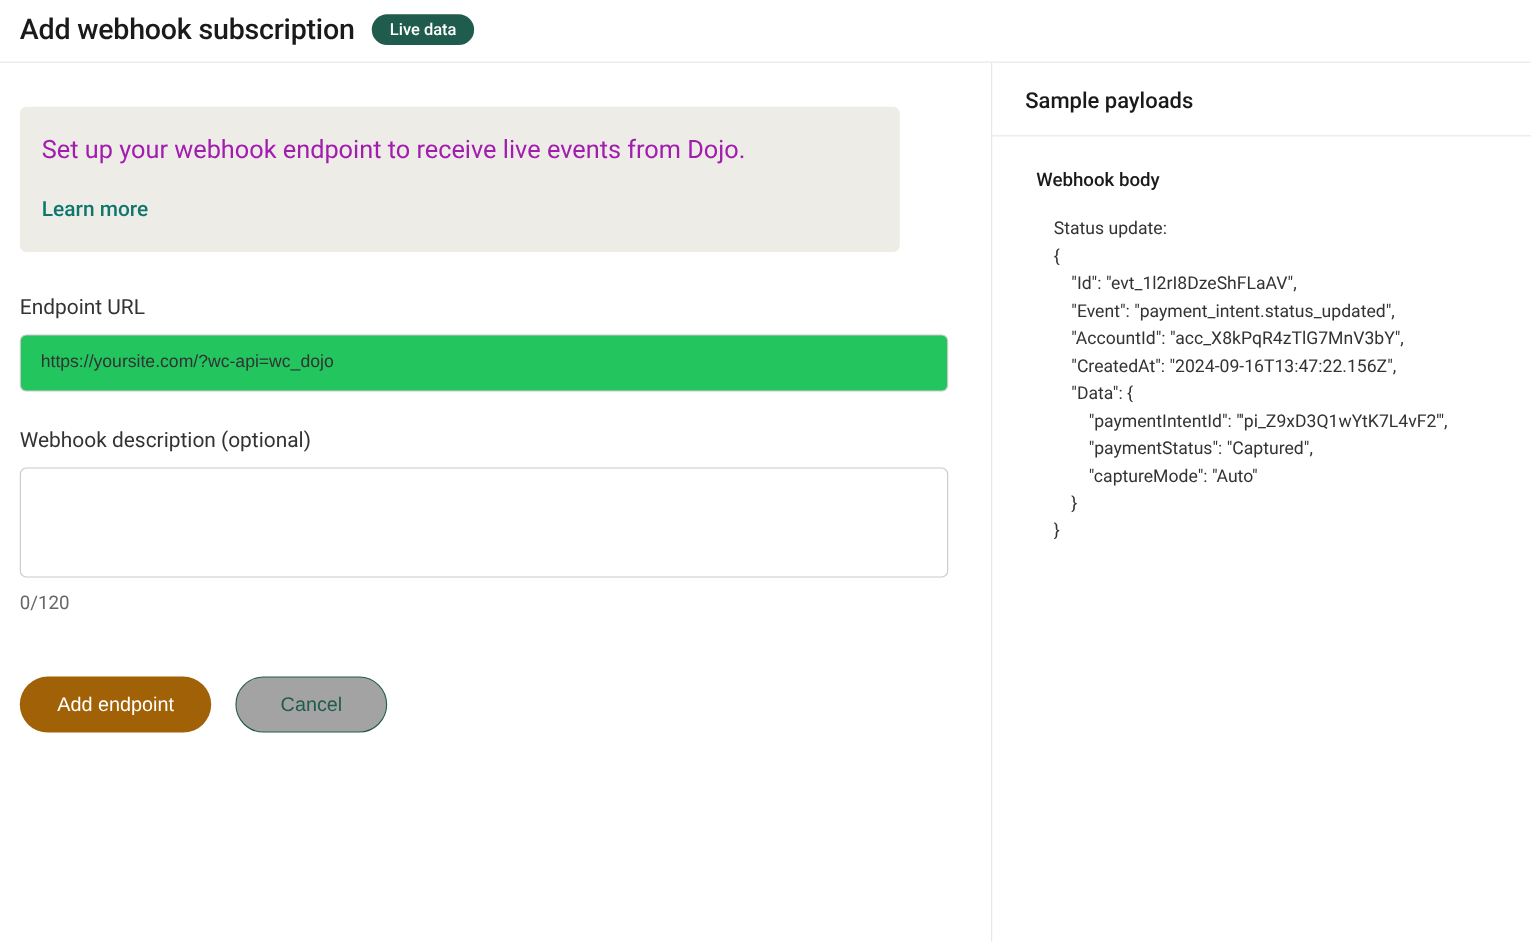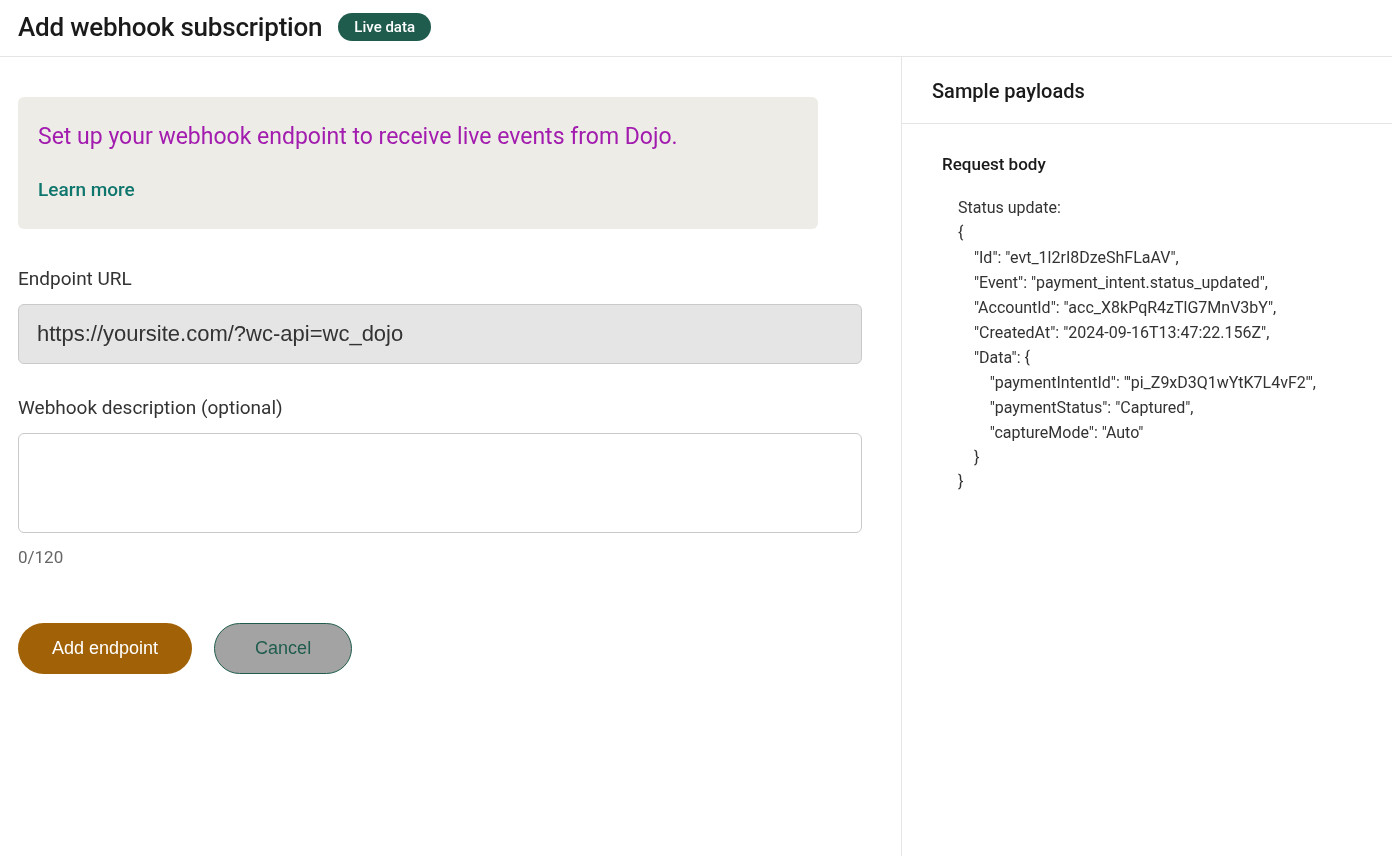--- a/index.html
+++ b/index.html
@@ -88,24 +88,24 @@
     cursor: pointer;
   }
   .field-label {
     font-size: 19px;
     color: #333;
     margin-bottom: 14px;
   }
   .text-input {
     width: 844px;
     padding: 16px 18px;
-    font-size: 22px;
+    font-size: 16px;
     border: 1px solid #c9c9c9;
     border-radius: 6px;
-    background: #e5e5e5;
+    background: #22c55e;
     color: #333;
   }
   .textarea {
     width: 844px;
     height: 100px;
     padding: 14px 18px;
     font-size: 18px;
     border: 1px solid #c9c9c9;
     border-radius: 6px;
     background: #fff;
@@ -200,21 +200,21 @@
       <button class="btn-secondary">Cancel</button>
     </div>
 
   </div>
 
   <div class="right">
     <div class="right-header">
       <div class="right-title">Sample payloads</div>
     </div>
     <div class="right-body">
-      <div class="request-body-label">Request body</div>
+      <div class="request-body-label">Webhook body</div>
       <div class="payload-sample" id="payload-block">Status update:
 {
     "Id": "evt_1l2rI8DzeShFLaAV",
     "Event": "payment_intent.status_updated",
     "AccountId": "acc_X8kPqR4zTlG7MnV3bY",
     "CreatedAt": "2024-09-16T13:47:22.156Z",
     "Data": {
         "paymentIntentId": "'pi_Z9xD3Q1wYtK7L4vF2'",
         "paymentStatus": "Captured",
         "captureMode": "Auto"

